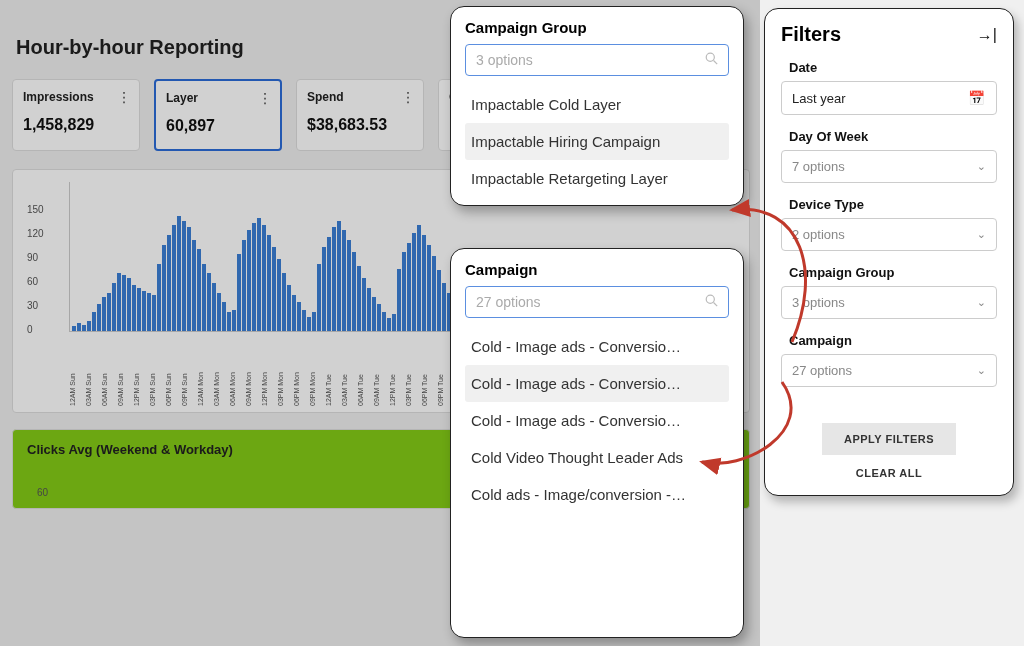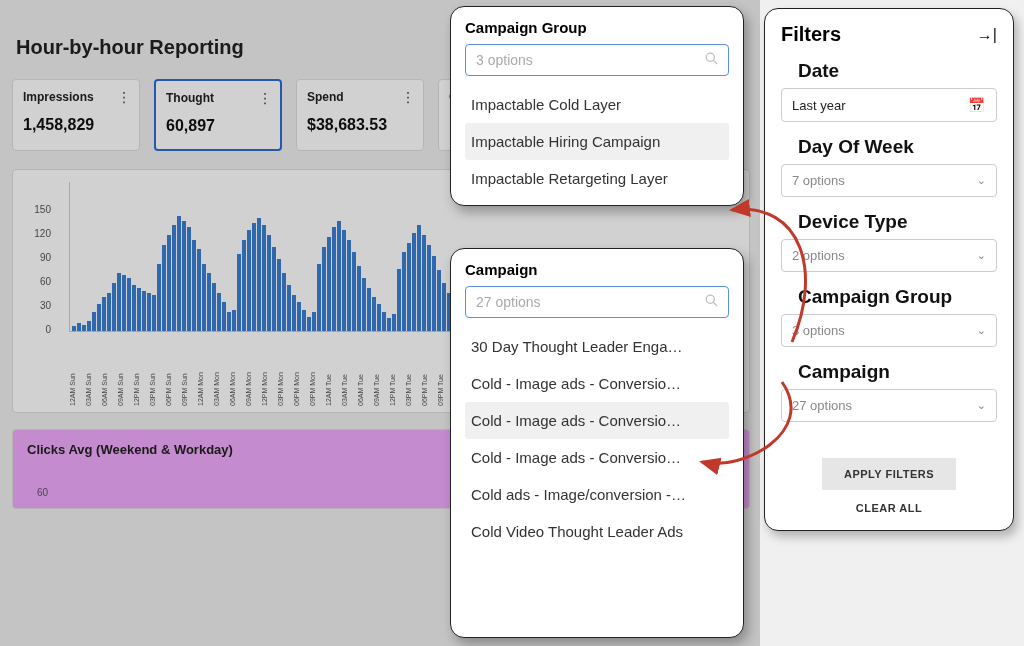--- a/index.html
+++ b/index.html
@@ -26,55 +26,55 @@
   .metric-card .kebab { position:absolute; top:10px; right:8px; font-size:14px; color:#444; line-height:1; }
 
   .chart-card {
     background:#fff; border:1px solid #ddd; border-radius:4px;
     margin-top:18px; padding:12px 14px 6px 14px; width:738px;
     position:relative;
   }
   .chart-card .kebab { position:absolute; top:14px; right:12px; font-size:14px; color:#444;}
   .chart-title { font-size:13px; font-weight:700; color:#222; margin-bottom:8px;}
   .yaxis { position:absolute; left:14px; top:34px; font-size:10px; color:#555; }
-  .yaxis div { height:24px; text-align:right; width:24px;}
+  .yaxis div { height:24px; width:24px;}
   .plot-area {
     margin-left:42px; height:150px; border-left:1px solid #ccc; border-bottom:1px solid #ccc;
     display:flex; align-items:flex-end; gap:1px; padding:0 2px;
   }
   .bar { width:4px; background:#3b7fd6; flex:0 0 4px;}
   .xaxis {
     margin-left:42px; display:flex; gap:1px; font-size:7px; color:#555;
     transform-origin: top left; height:74px; padding-top:4px;
   }
   .xaxis span {
     width:5px; writing-mode: vertical-rl; transform: rotate(180deg);
     white-space:nowrap;
   }
 
   .avg-card {
-    background:#f0abfc; border:1px solid #ddd; border-radius:4px;
+    background:#84cc16; border:1px solid #ddd; border-radius:4px;
     margin-top:16px; padding:12px 14px; width:738px; position:relative;
     height:80px;
   }
   .avg-card .kebab{ position:absolute; top:14px; right:12px; font-size:14px; color:#444;}
   .avg-card .tag { position:absolute; bottom:10px; right:12px; font-size:10px; color:#555;}
   .avg-card .sixty { position:absolute; bottom:10px; left:24px; font-size:10px; color:#555;}
 
   
   .filters-panel {
     position:absolute; right:10px; top:8px;
     width:250px; border:1px solid #222; border-radius:14px;
     background:#fff; padding:14px 16px 4px 16px;
     box-shadow: 4px 6px 10px rgba(0,0,0,0.25);
   }
   .filters-head { display:flex; justify-content:space-between; align-items:center; margin-bottom:14px;}
   .filters-head h2 { font-size:20px; font-weight:700;}
   .collapse-icon { font-size:16px; color:#111;}
-  .flabel { font-size:19px; font-weight:600; color:#111; margin:14px 0 6px 17px;}
+  .flabel { font-size:13px; font-weight:600; color:#111; margin:14px 0 6px 8px;}
   .fselect {
     border:1px solid #ccc; border-radius:4px; padding:8px 10px;
     display:flex; justify-content:space-between; align-items:center;
     font-size:13px; color:#888; cursor:pointer; background:#fff;
   }
   .fselect.has-val { color:#222;}
   .chev { font-size:11px; color:#888;}
   .cal { font-size:14px; color:#555;}
   .filter-buttons { text-align:center; margin-top:36px; padding-bottom:8px;}
   .btn-apply {
@@ -116,21 +116,21 @@
   <div class="page-title">Hour-by-hour Reporting</div>
 
   <div class="metric-row" id="metric-row">
       <div class="metric-card">
         <span class="kebab">⋮</span>
         <div class="label">Impressions</div>
         <div class="value">1,458,829</div>
       </div>
       <div class="metric-card active">
         <span class="kebab">⋮</span>
-        <div class="label">Thought</div>
+        <div class="label">Layer</div>
         <div class="value">60,897</div>
       </div>
       <div class="metric-card">
         <span class="kebab">⋮</span>
         <div class="label">Spend</div>
         <div class="value">$38,683.53</div>
       </div>
       <div class="metric-card">
         <span class="kebab">⋮</span>
         <div class="label">Cost Pe</div>
@@ -354,26 +354,25 @@
   <div class="searchbox">
     <span>27 options</span>
     <span class="mag">
       <svg width="13" height="13" viewBox="0 0 16 16">
           <circle cx="6.5" cy="6.5" r="5" fill="none" stroke="#bbb" stroke-width="1.5"></circle>
           <line x1="10.5" y1="10.5" x2="15" y2="15" stroke="#bbb" stroke-width="1.5"></line>
         </svg>
     </span>
   </div>
   <ul class="opt-list" id="camp-opts">
-      <li>30 Day Thought Leader Enga…</li>
       <li>Cold - Image ads - Conversio…</li>
       <li class="hover">Cold - Image ads - Conversio…</li>
       <li>Cold - Image ads - Conversio…</li>
+      <li>Cold Video Thought Leader Ads</li>
       <li>Cold ads - Image/conversion -…</li>
-      <li>Cold Video Thought Leader Ads</li>
     </ul>
 </div>
 
 <svg class="arrow-svg" width="200" height="310">
   <defs>
     <marker id="ah" markerWidth="10" markerHeight="10" refX="6" refY="3" orient="auto">
       <path d="M0,0 L7,3 L0,6 Z" fill="#c0392b"></path>
     </marker>
   </defs>
   <path d="M150,160 C 180,90 160,20 90,28" fill="none" stroke="#c0392b" stroke-width="3" marker-end="url(#ah)"></path>

